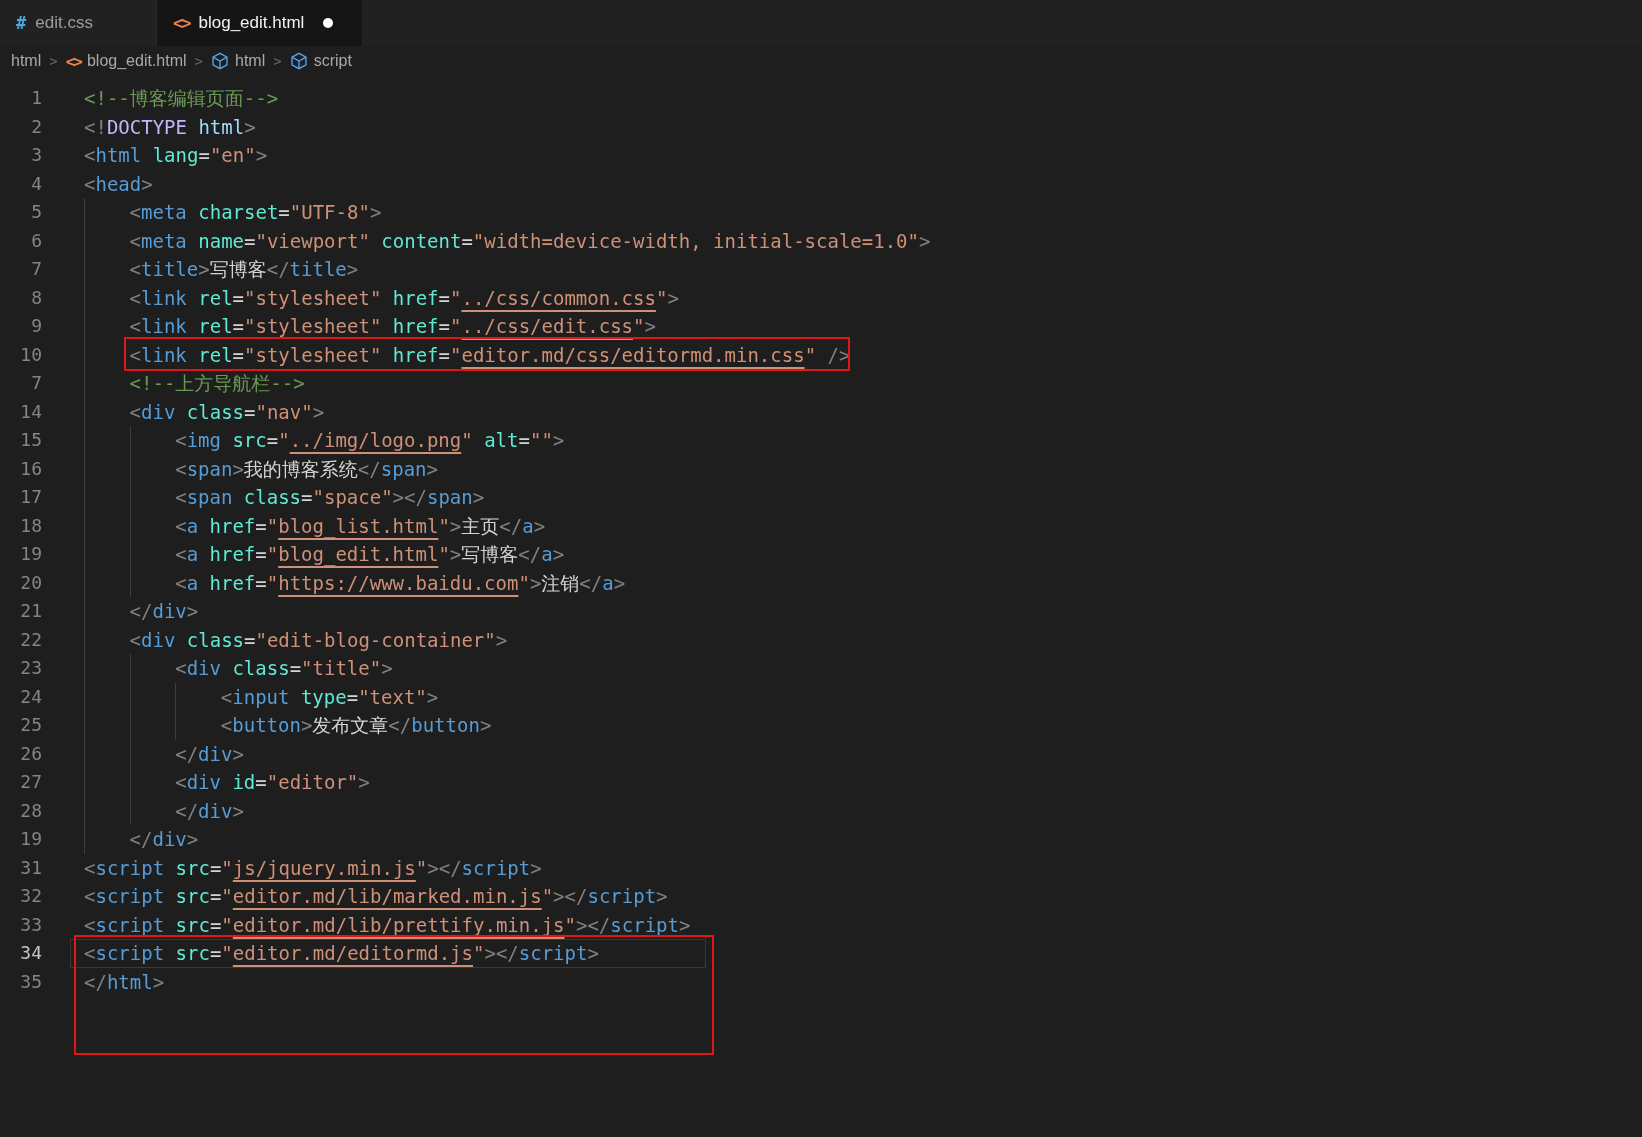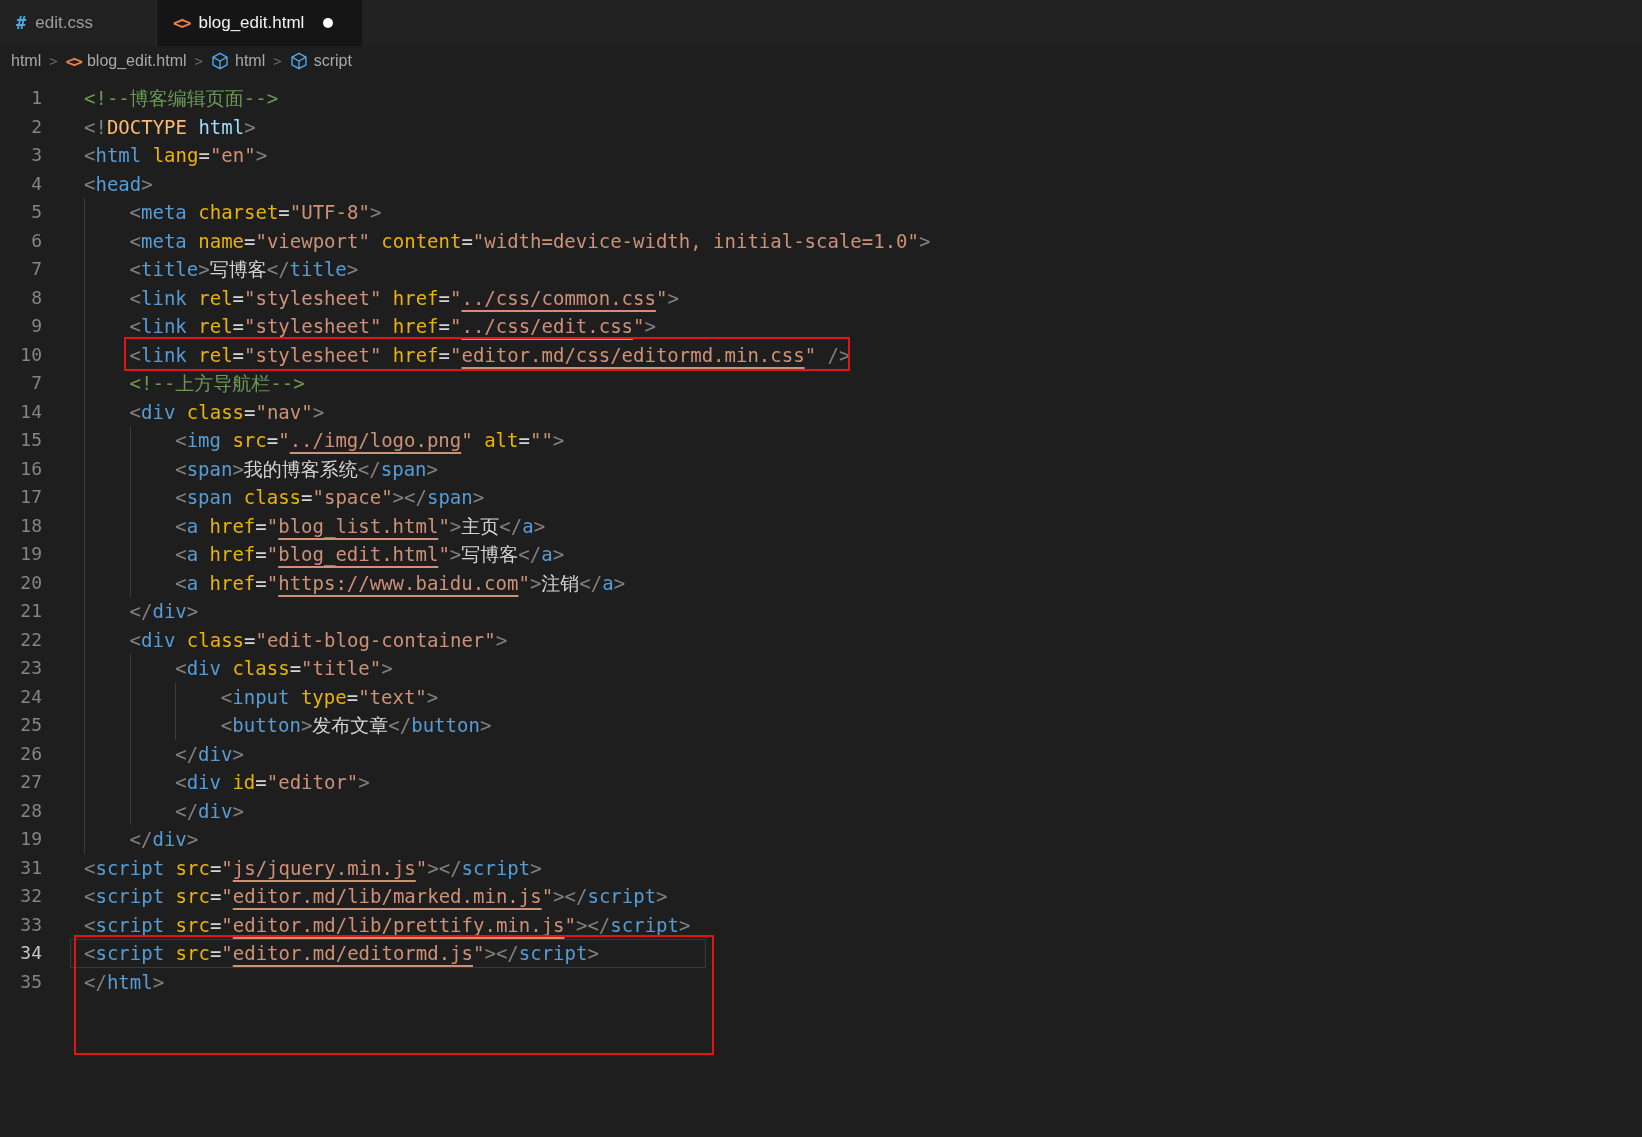--- a/index.html
+++ b/index.html
@@ -89,27 +89,27 @@
     flex:1;
   }
   .guide{
     position:absolute;top:0;bottom:0;width:1px;
     background:#3d3d3d;
   }
   .ind{display:inline-block;}
   
   .tk-p{color:#808080;}
   .tk-t{color:#569cd6;}
-  .tk-a{color:#eab308;}
+  .tk-a{color:#5eead4;}
   .tk-o{color:#d4d4d4;}
   .tk-s{color:#ce9178;}
   .tk-u{color:#ce9178;text-decoration:underline;text-decoration-thickness:1.5px;text-underline-offset:5px;}
   .tk-x{color:#d4d4d4;}
   .tk-c{color:#6a9955;}
-  .tk-d{color:#fdba74;}
+  .tk-d{color:#c4b5fd;}
   .tk-n{color:#9cdcfe;}
   
   .anno{
     position:absolute;
     border:2px solid #e01515;
     box-sizing:border-box;
     pointer-events:none;
   }
 </style>
 </head>

